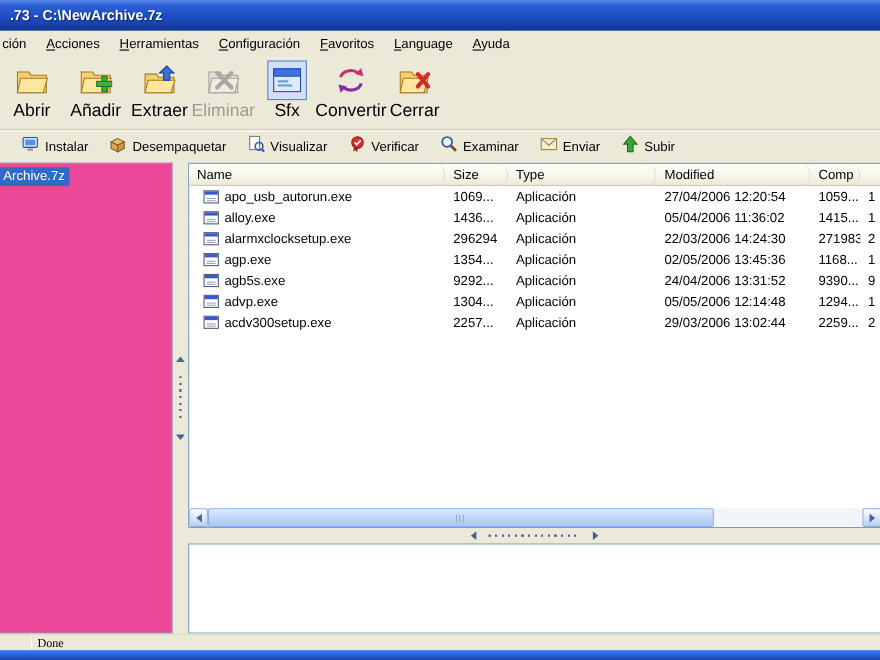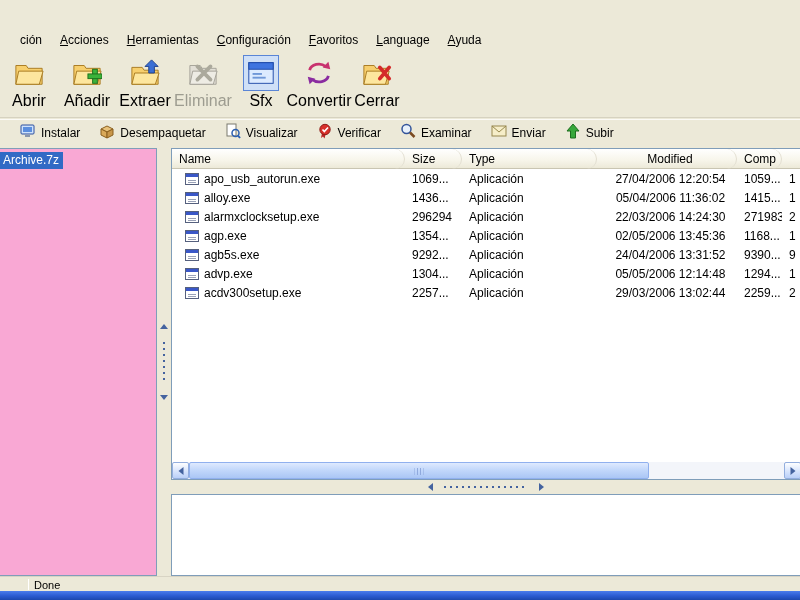--- a/index.html
+++ b/index.html
@@ -18,21 +18,21 @@
     position: absolute; left: 9px; top: 6px; color: #fff; font-weight: bold;
     font-size: 13px; text-shadow: 1px 1px 1px #0a2a6a; white-space: nowrap;
   }
   
   .menubar {
     position: absolute; left: 0; top: 28px; width: 800px; height: 24px;
     display: flex; align-items: center; font-size: 12px; background: #ece9d8;
   }
   .menu-item { display: inline-block; padding: 4px 9px; color: #000; white-space: nowrap; }
   .menu-item.accel::first-letter { text-decoration: underline; }
-  .menu-item.first { padding-left: 20px; }
+  .menu-item.first { padding-left: 2px; }
   
   .toolbar1 {
     position: absolute; left: 0; top: 52px; width: 800px; height: 66px;
     display: flex; align-items: flex-start; padding-left: 0;
     border-bottom: 1px solid #d6d2c0;
   }
   .tb-btn {
     width: 58px; padding-top: 3px; display: flex; flex-direction: column;
     align-items: center; gap: 1px; cursor: default;
   }
@@ -46,21 +46,21 @@
   
   .toolbar2 {
     position: absolute; left: 0; top: 119px; width: 800px; height: 26px;
     display: flex; align-items: center; font-size: 12px; border-top: 1px solid #fbfaf6;
   }
   .tb2-btn { display: flex; align-items: center; gap: 5px; padding: 2px 5px; margin-right: 9px; white-space: nowrap; }
   .partial-ico { width: 9px; height: 15px; overflow: hidden; margin-right: 6px; }
   
   .tree-panel {
     position: absolute; left: 0; top: 148px; width: 157px; height: 428px;
-    background: #f9a8d4; border: 1px solid #7f9db9; border-left: none;
+    background: #ec4899; border: 1px solid #7f9db9; border-left: none;
   }
   .tree-sel {
     display: inline-block; margin-top: 3px; background: #316ac5; color: #fff;
     font-size: 12px; padding: 1px 4px 2px 3px; white-space: nowrap;
   }
   .vsplit {
     position: absolute; left: 157px; top: 148px; width: 14px; height: 428px;
     background: #ece9d8;
   }
   .vgrip { position: absolute; left: 50%; top: 50%; transform: translate(-50%,-50%);
@@ -75,21 +75,21 @@
   }
   .list-header { display: flex; height: 20px; width: 700px;
     background: linear-gradient(180deg,#ffffff 0%,#f7f5ea 60%,#ece9d8 100%);
     border-bottom: 1px solid #c9c5b2; font-size: 12px; }
   .hcell { padding: 3px 0 0 7px; border-right: 1px solid #e2ded0; height: 20px;
     white-space: nowrap; overflow: hidden; color: #000; border-radius: 10px; }
   .rows { font-size: 12px; }
   .lrow { display: flex; height: 19px; align-items: center; width: 700px; }
   .cell { white-space: nowrap; overflow: hidden; padding-left: 7px; }
   .c-name { width: 233px; } .c-size { width: 57px; } .c-type { width: 135px; }
-  .c-mod { width: 140px; text-align: center; } .c-comp { width: 45px; } .c-x { width: 45px; }
+  .c-mod { width: 140px; } .c-comp { width: 45px; } .c-x { width: 45px; }
   .name-cell { display: flex; align-items: center; gap: 5px; padding-left: 13px; }
   .file-ico { position: relative; width: 14px; height: 12px; background: #fff;
     border: 1px solid #55607e; flex: none; }
   .file-ico::before { content: ""; position: absolute; left: 0; top: 0; right: 0; height: 3px; background: #3a57c8; }
   .file-ico::after { content: ""; position: absolute; left: 2px; top: 6px; width: 8px; height: 1px; background: #9aa2b8; box-shadow: 0 2px 0 #9aa2b8; }
   
   .hscroll { position: absolute; left: 0; right: 0; bottom: 0; height: 17px; background: #f3f5fa; }
   .sb-btn { position: absolute; top: 0; width: 17px; height: 17px;
     background: linear-gradient(180deg,#fdfeff,#d4e2fc 60%,#bad0f8);
     border: 1px solid #93aede; border-radius: 2px; }
@@ -108,32 +108,35 @@
   .hgrip { position: absolute; left: 50%; top: 50%; transform: translate(-50%,-50%);
     display: flex; align-items: center; gap: 11px; }
   .tri-left { width: 0; height: 0; border-top: 4px solid transparent; border-bottom: 4px solid transparent; border-right: 5px solid #44639f; }
   .tri-right { width: 0; height: 0; border-top: 4px solid transparent; border-bottom: 4px solid transparent; border-left: 5px solid #44639f; }
   .hdots { height: 2px; width: 84px; background: repeating-linear-gradient(90deg,#44639f 0 2px,transparent 2px 6px); }
   
   .comment-panel { position: absolute; left: 171px; top: 494px; width: 631px; height: 82px;
     background: #fff; border: 1px solid #7f9db9; }
   
   .statusbar { position: absolute; left: 0; top: 576px; width: 800px; height: 15px;
-    background: #ece9d8; border-top: 1px solid #d8d4c4; font-size: 11px; }
+    background: #ece9d8; border-top: 1px solid #d8d4c4; font-size: 11px; font-family: Liberation Serif, serif; }
   .statusbar .txt { position: absolute; left: 34px; top: 2px; color: #000; }
   .statusbar .sep { position: absolute; left: 28px; top: 2px; width: 1px; height: 11px; background: #cdc9b8; border-right: 1px solid #fff; }
   
   .taskbar { position: absolute; left: 0; top: 591px; width: 800px; height: 9px;
     background: linear-gradient(180deg,#4a7cec 0%, #2a5ad0 55%, #1c47ae 100%); }
 </style>
 </head>
 <body>
 
 <div class="screen">
 
+  <div class="titlebar">
+    <span class="title">.73 - C:\NewArchive.7z</span>
+  </div>
 
   <div class="menubar">
     <span class="menu-item first">ción</span>
     <span class="menu-item accel">Acciones</span>
     <span class="menu-item accel">Herramientas</span>
     <span class="menu-item accel">Configuración</span>
     <span class="menu-item accel">Favoritos</span>
     <span class="menu-item accel">Language</span>
     <span class="menu-item accel">Ayuda</span>
   </div>

